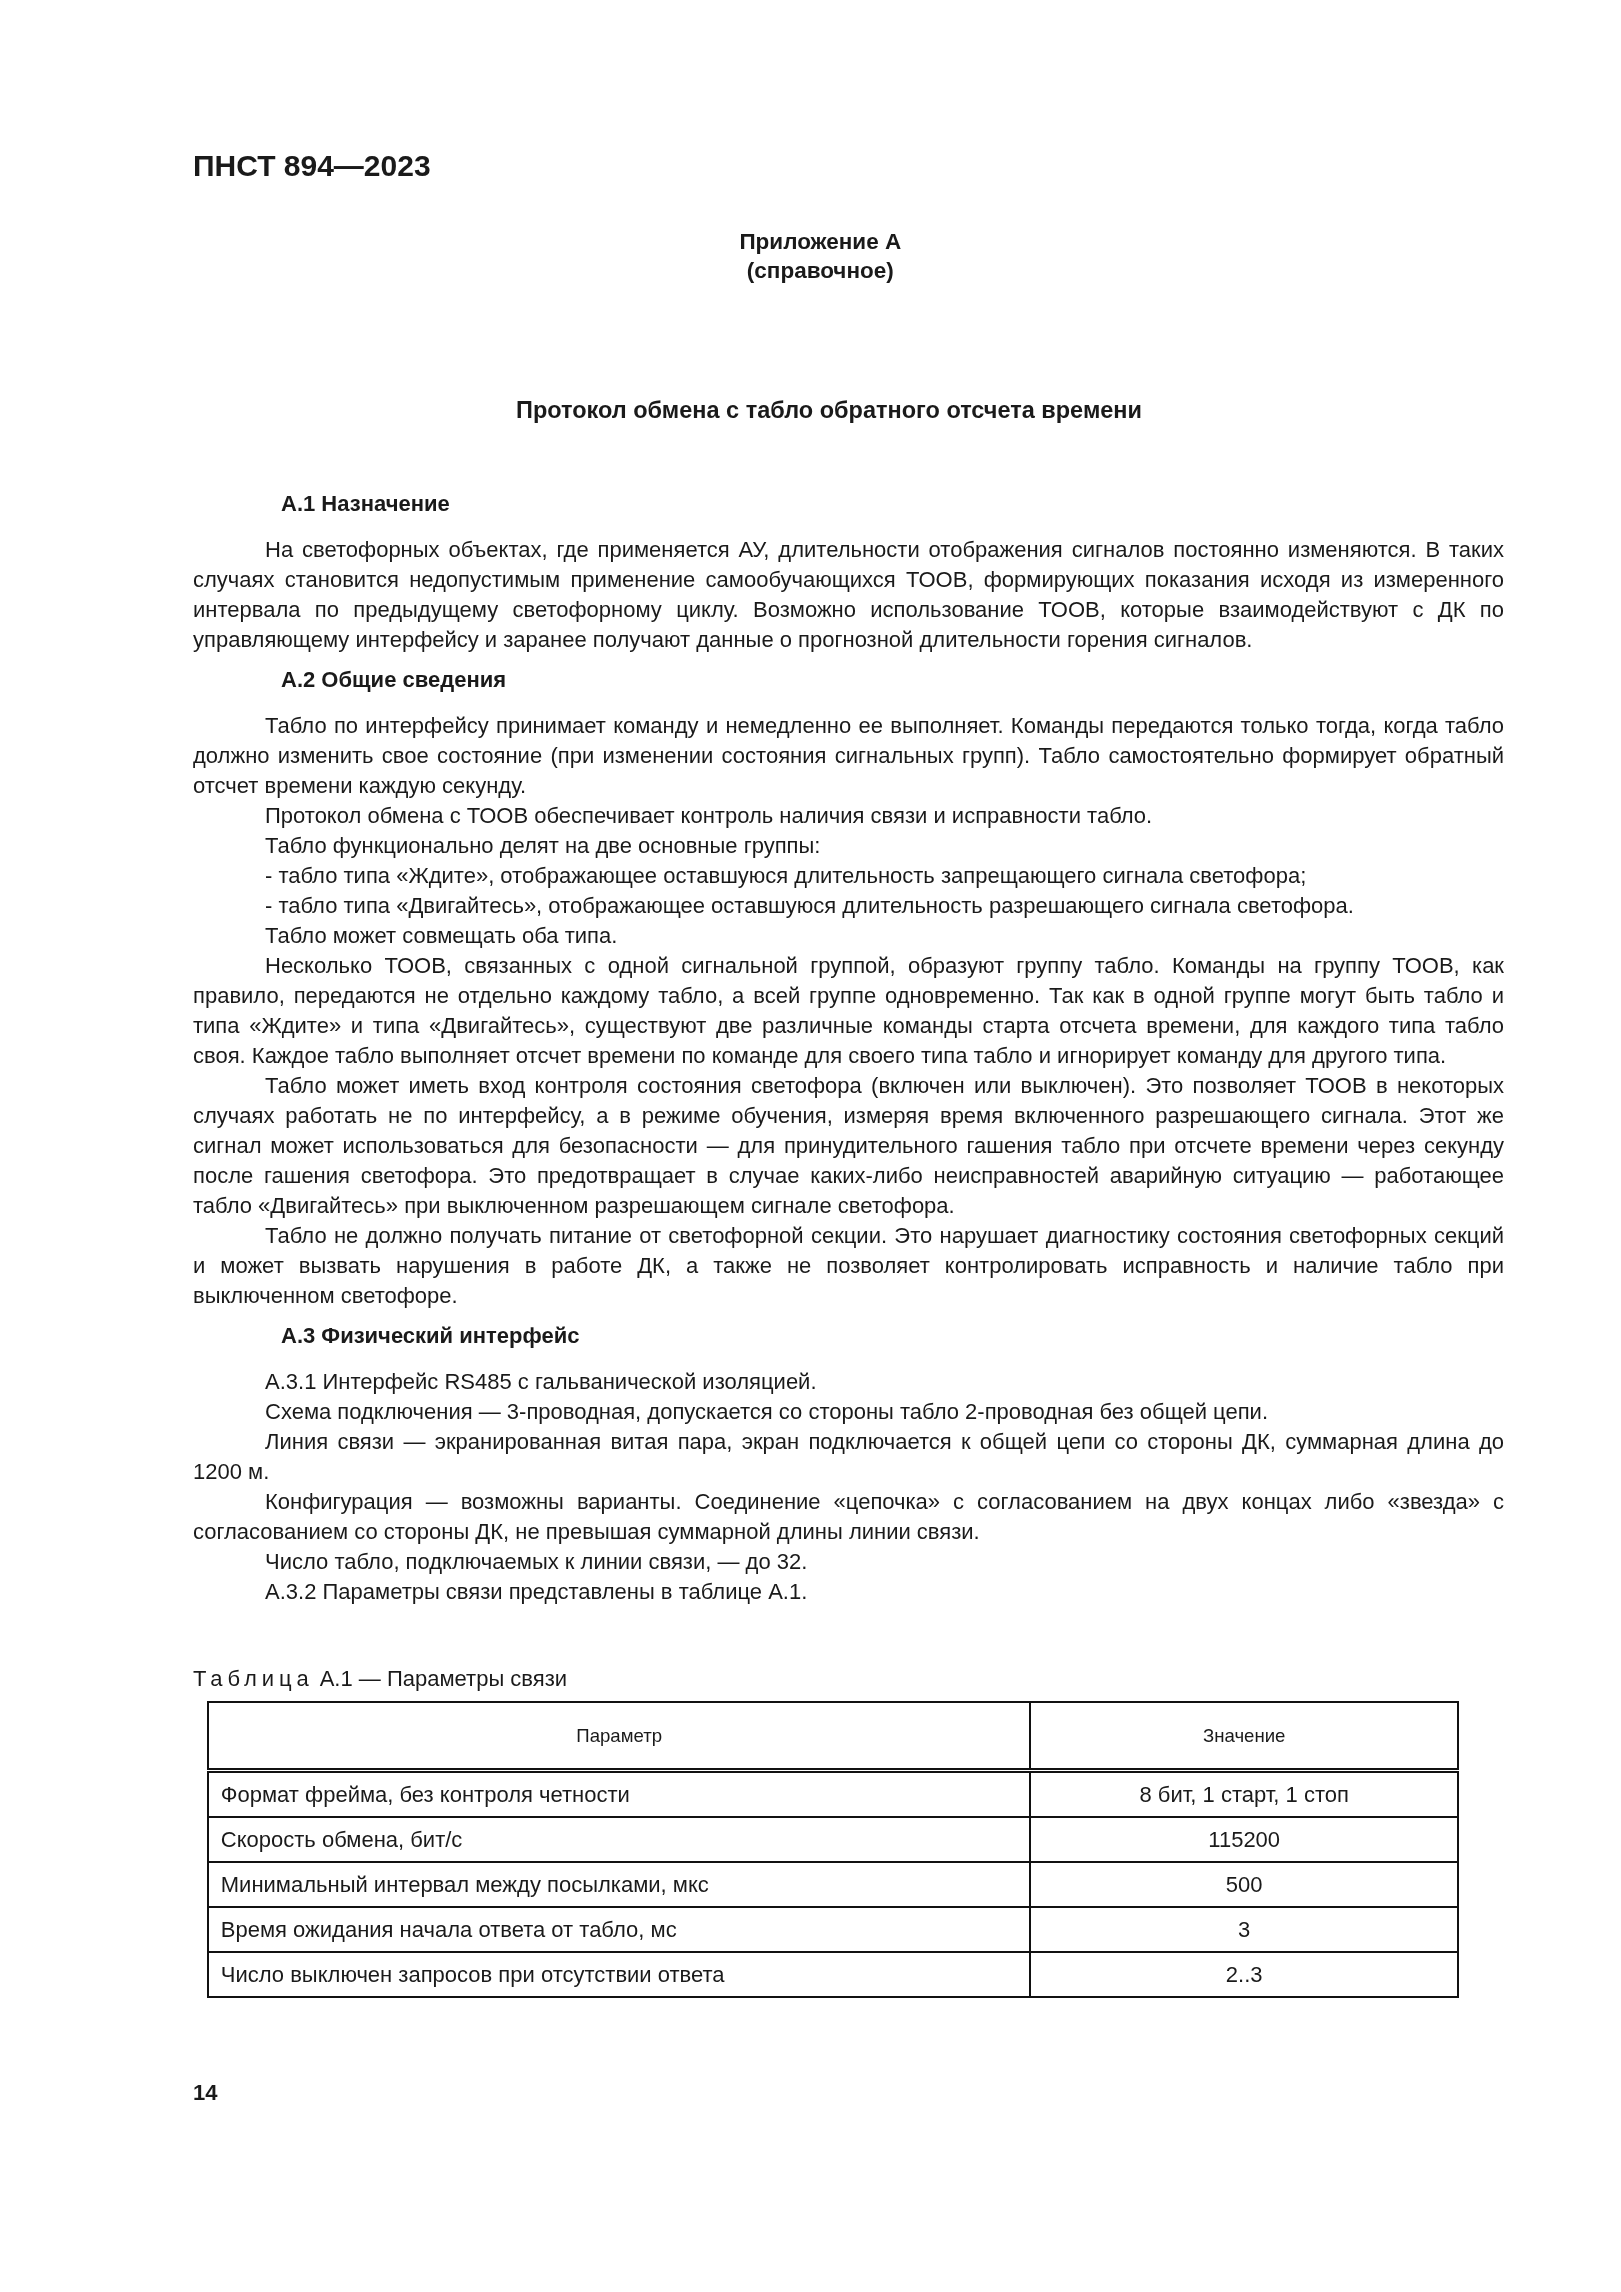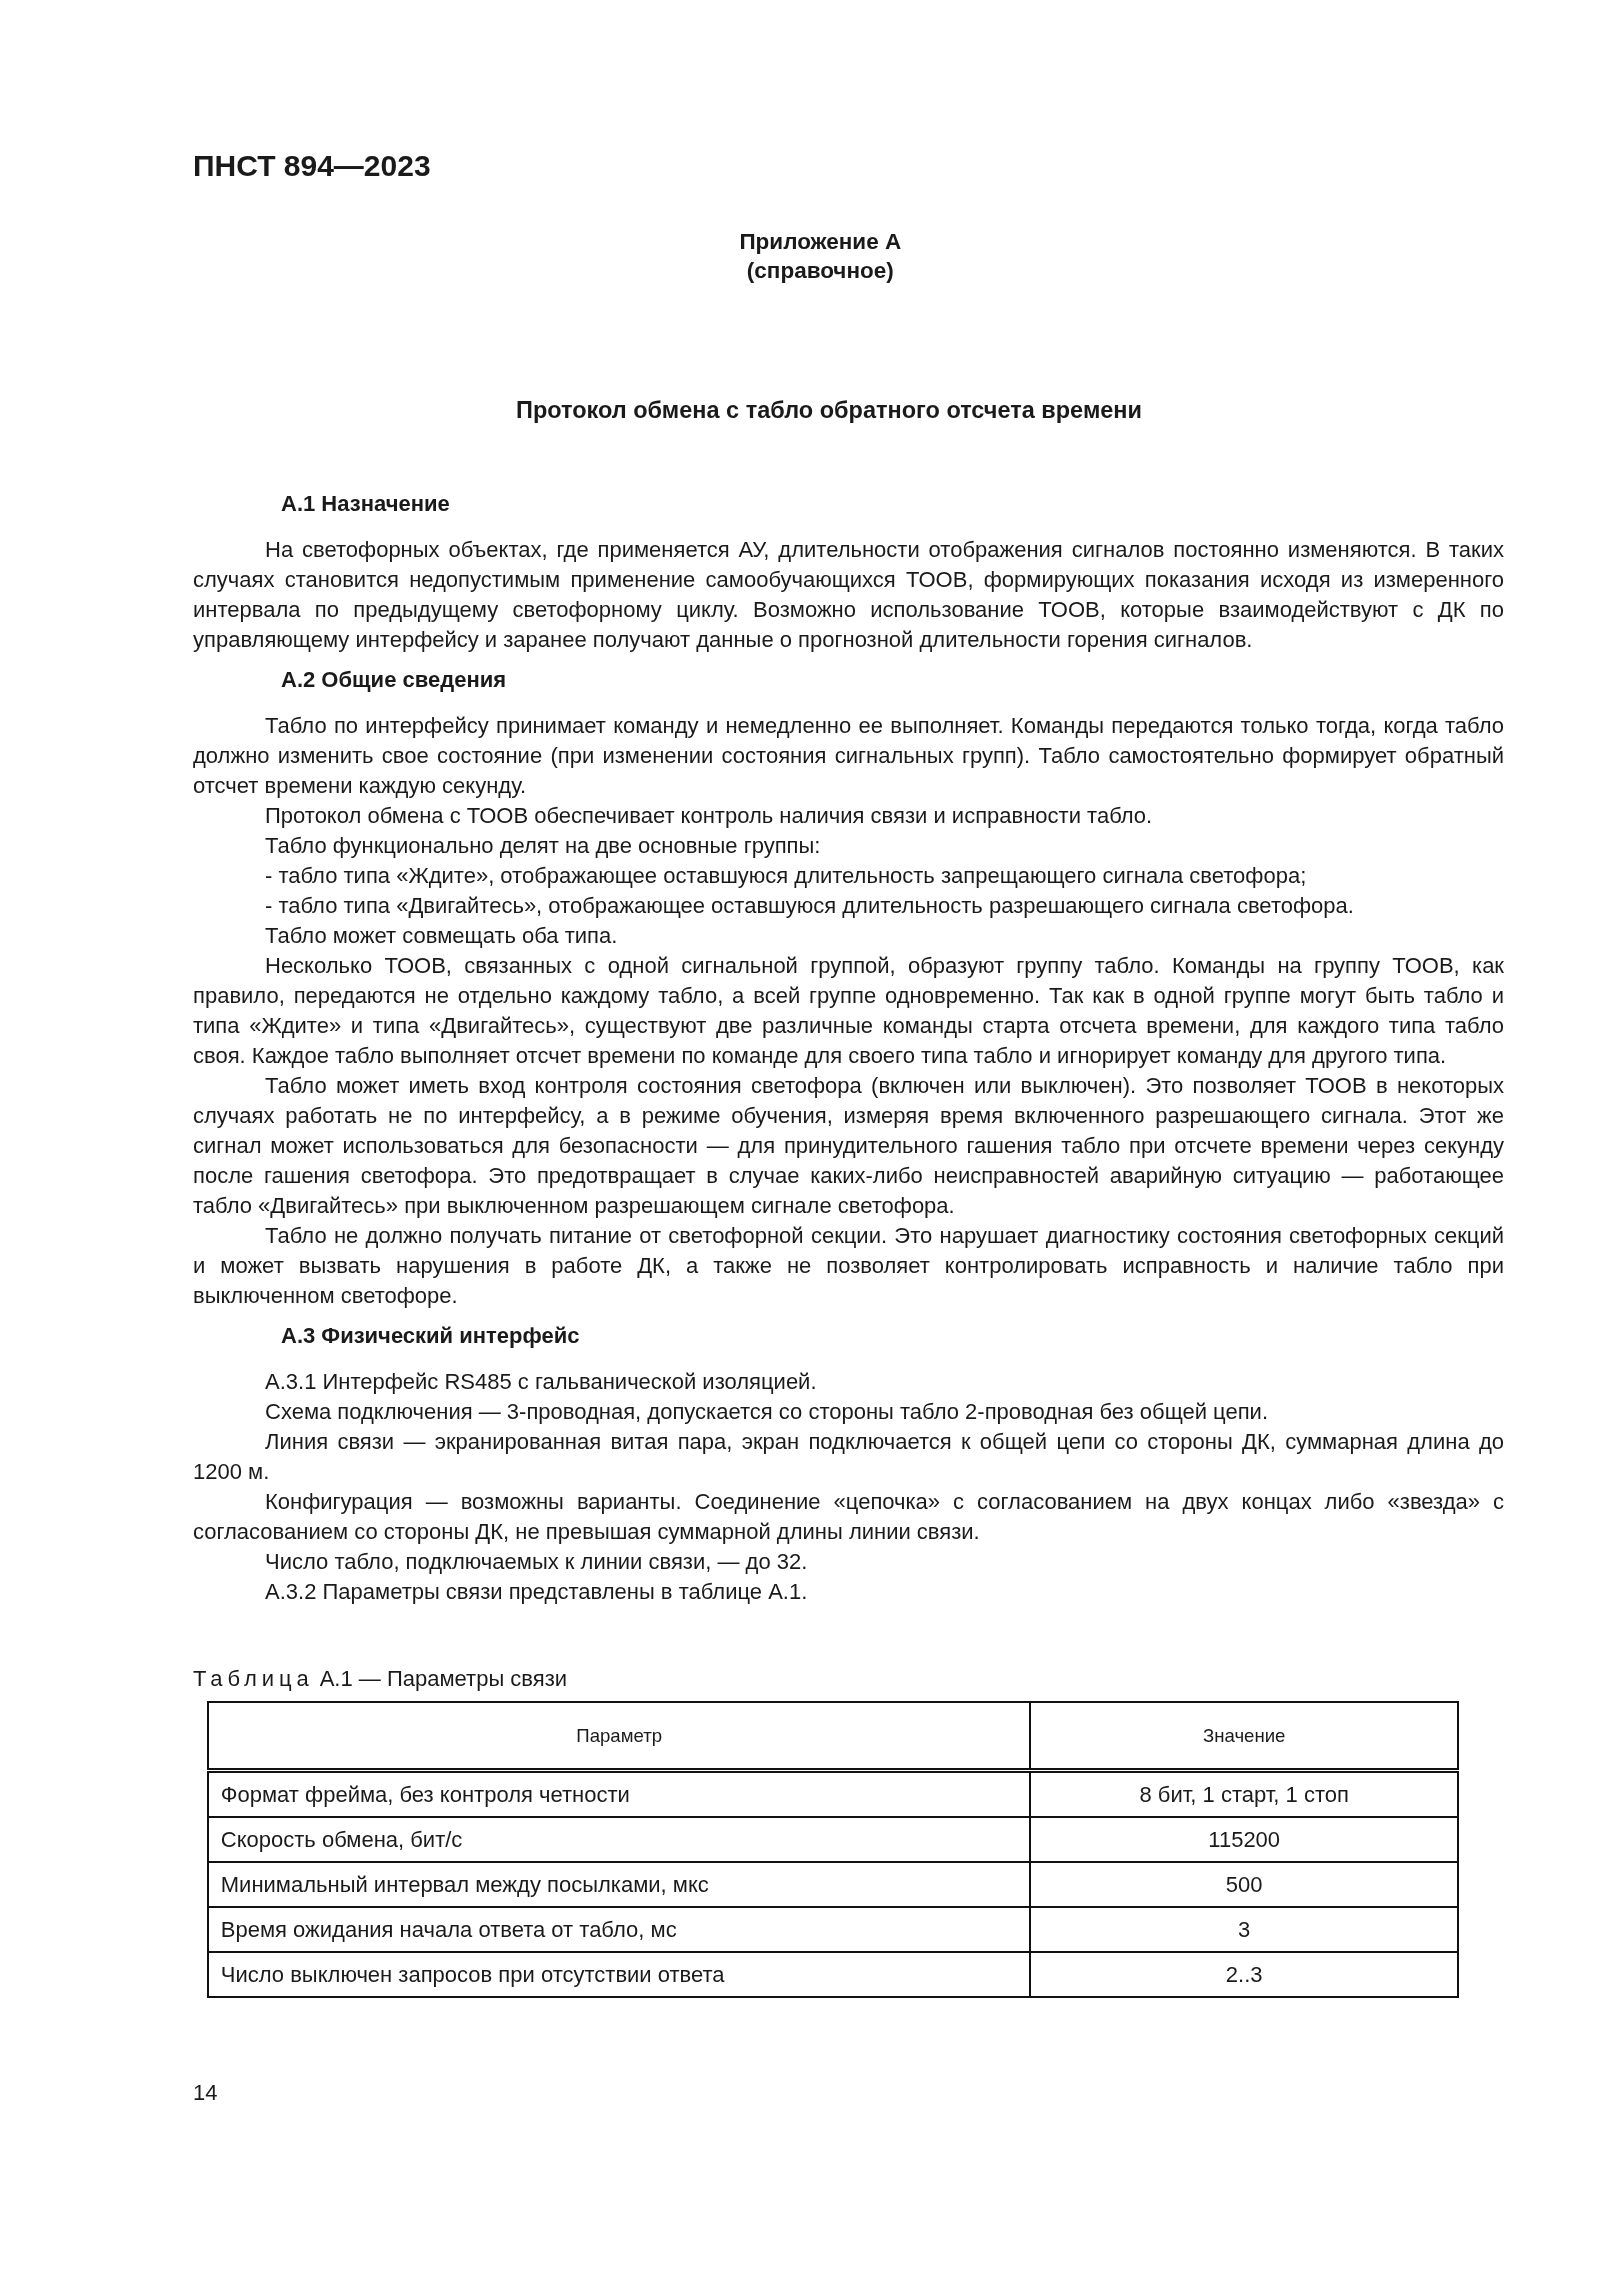--- a/index.html
+++ b/index.html
@@ -16,21 +16,21 @@
   .sec-h.gap { margin-top: 9.8px; }
   p { margin: 0; text-align: justify; text-indent: 72px; }
   .table-caption { position: absolute; left: 193px; top: 1666px; font-size: 22px; }
   .table-caption .spaced { letter-spacing: 4.9px; margin-top: 29px; }
   table.params { position: absolute; left: 207px; top: 1701px; width: 1252px; border-collapse: collapse; font-size: 22px; }
   table.params th, table.params td { border: 2.9px solid #111; padding: 0 11.8px; height: 43px; }
   table.params th { font-weight: normal; font-size: 18.6px; height: 65px; border-bottom: 5.9px double #111; }
   table.params td.val, table.params th.val { text-align: center; width: 402px; }
   table.params th.par { text-align: center; }
   table.params td.par { text-align: left; }
-  .page-num { position: absolute; left: 193px; top: 2080px; font-size: 22px; }
+  .page-num { position: absolute; left: 193px; top: 2080px; font-size: 22px; font-weight: bold; }
 </style>
 </head>
 <body>
 
 <div class="doc-code">ПНСТ 894—2023</div>
 
 <div class="annex">
   <div>Приложение А</div>
   <div>(справочное)</div>
 </div>

